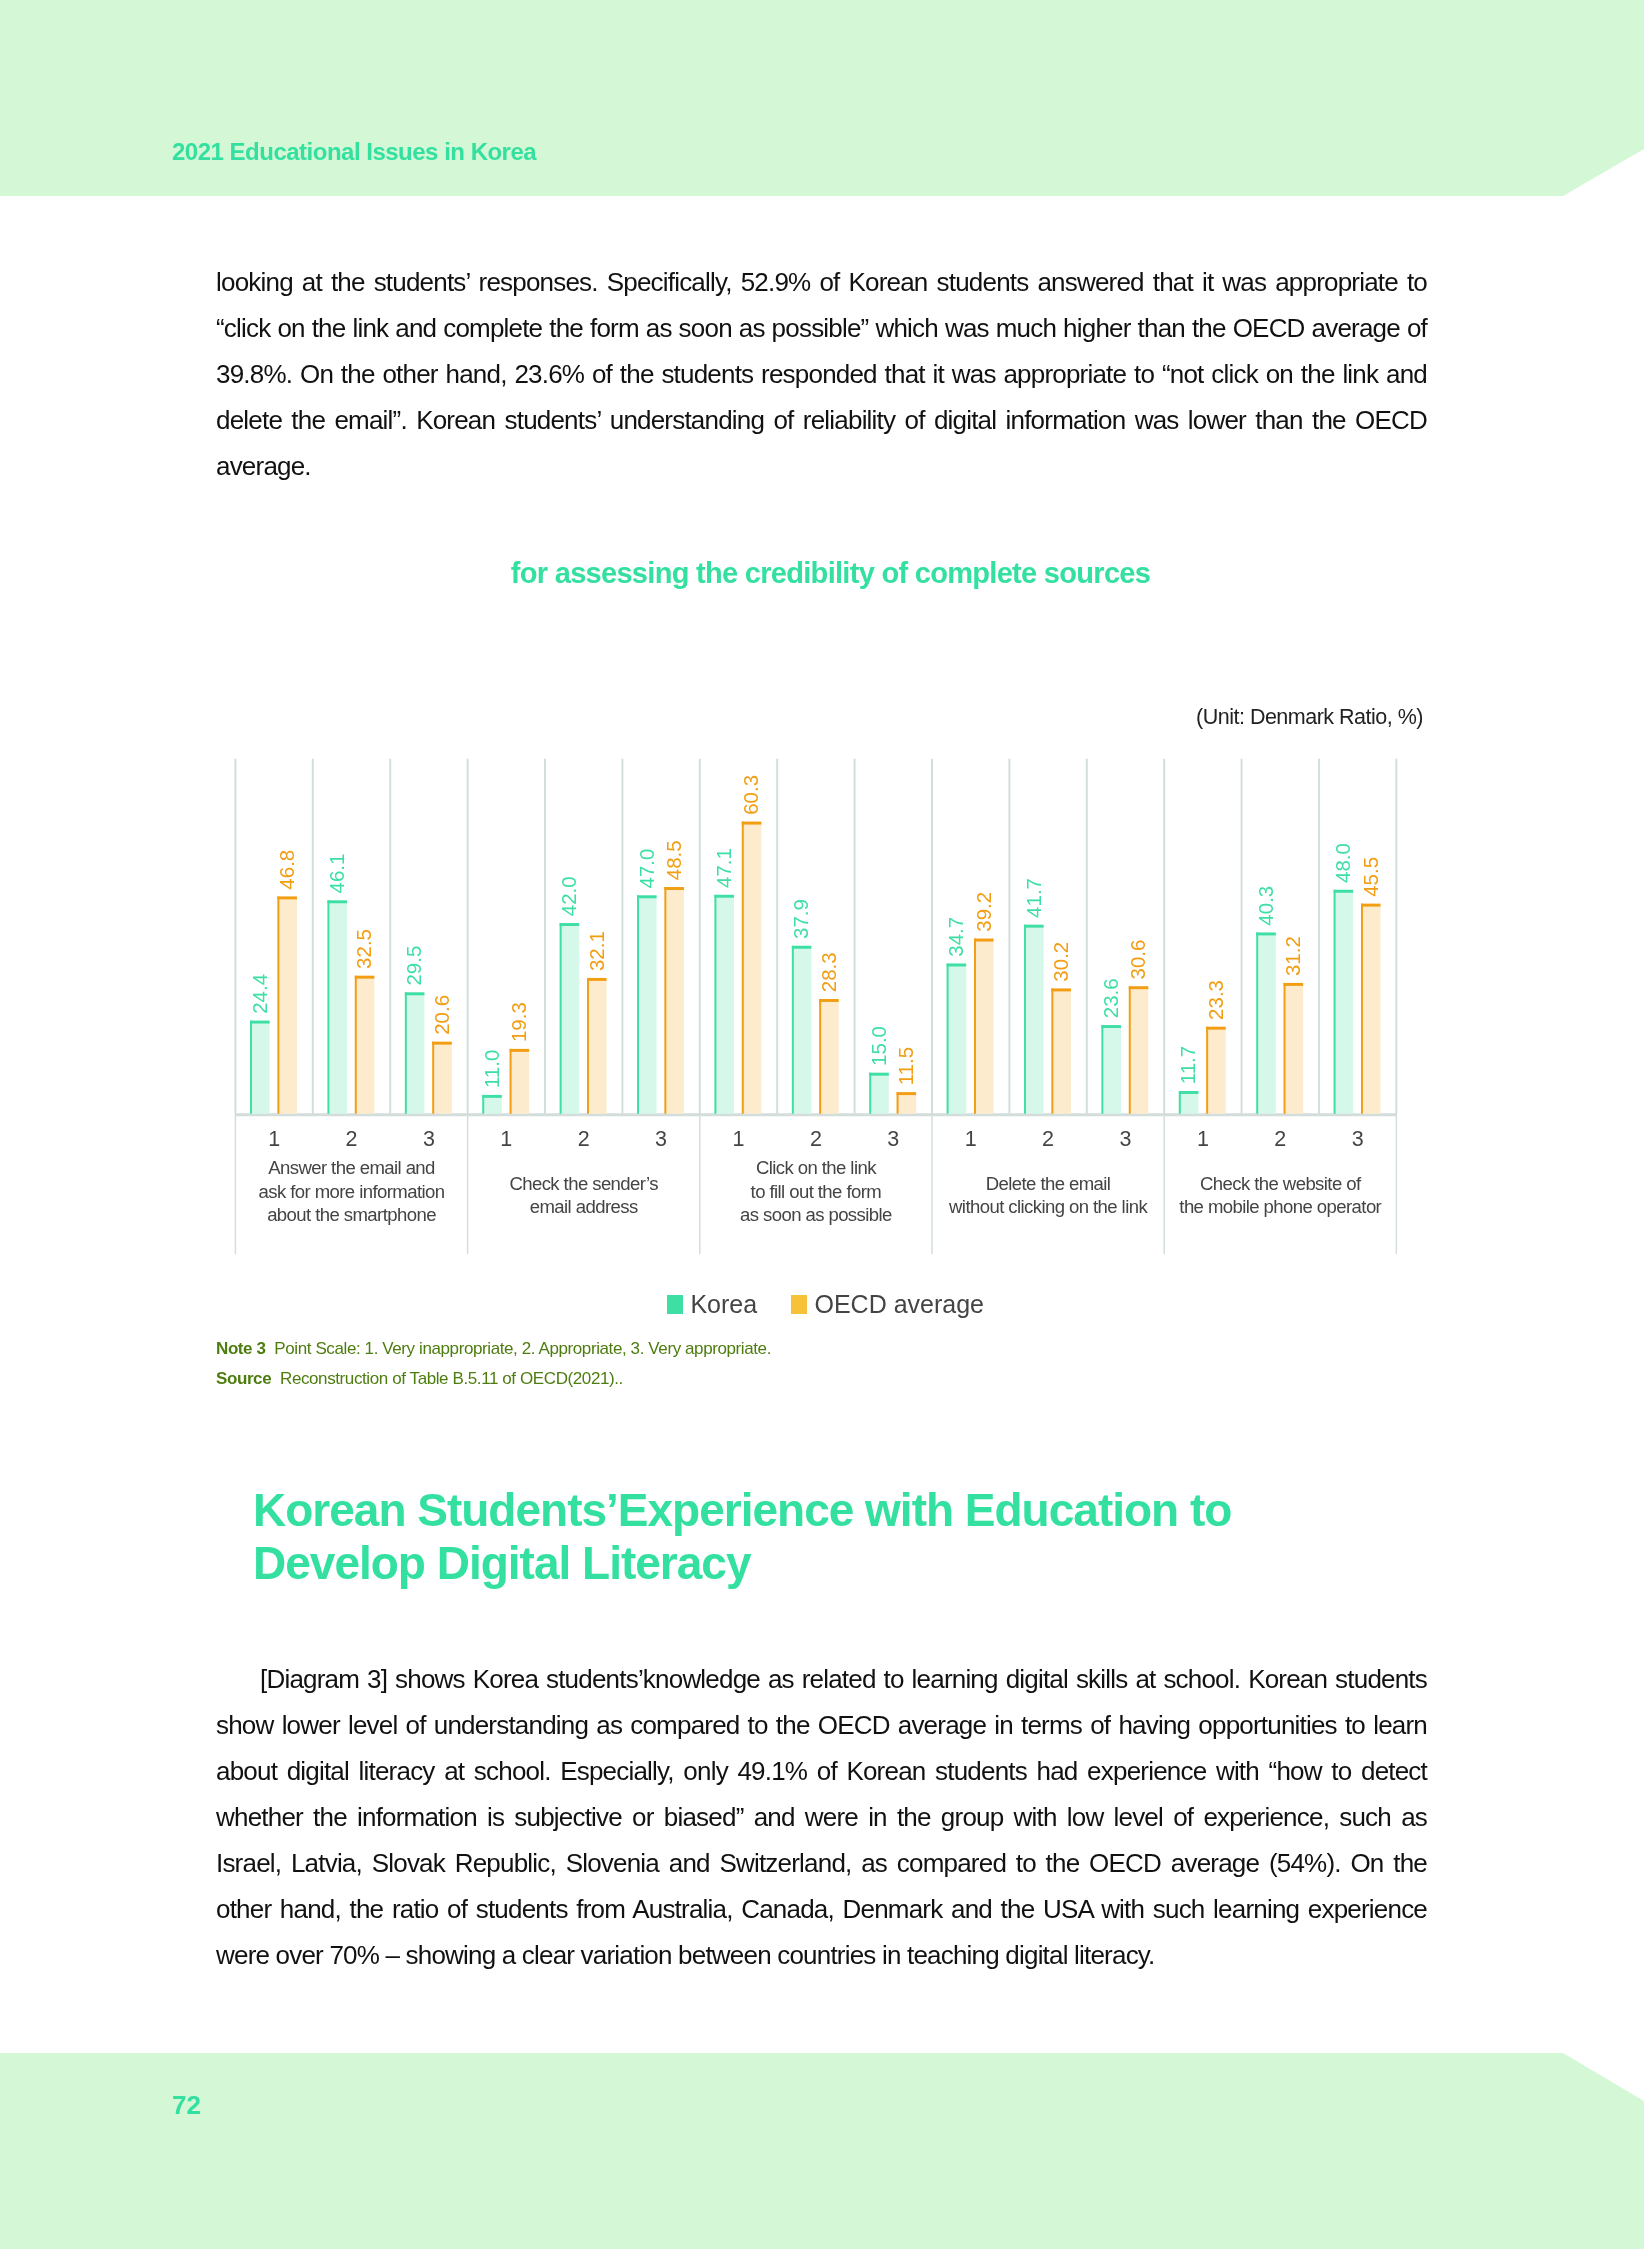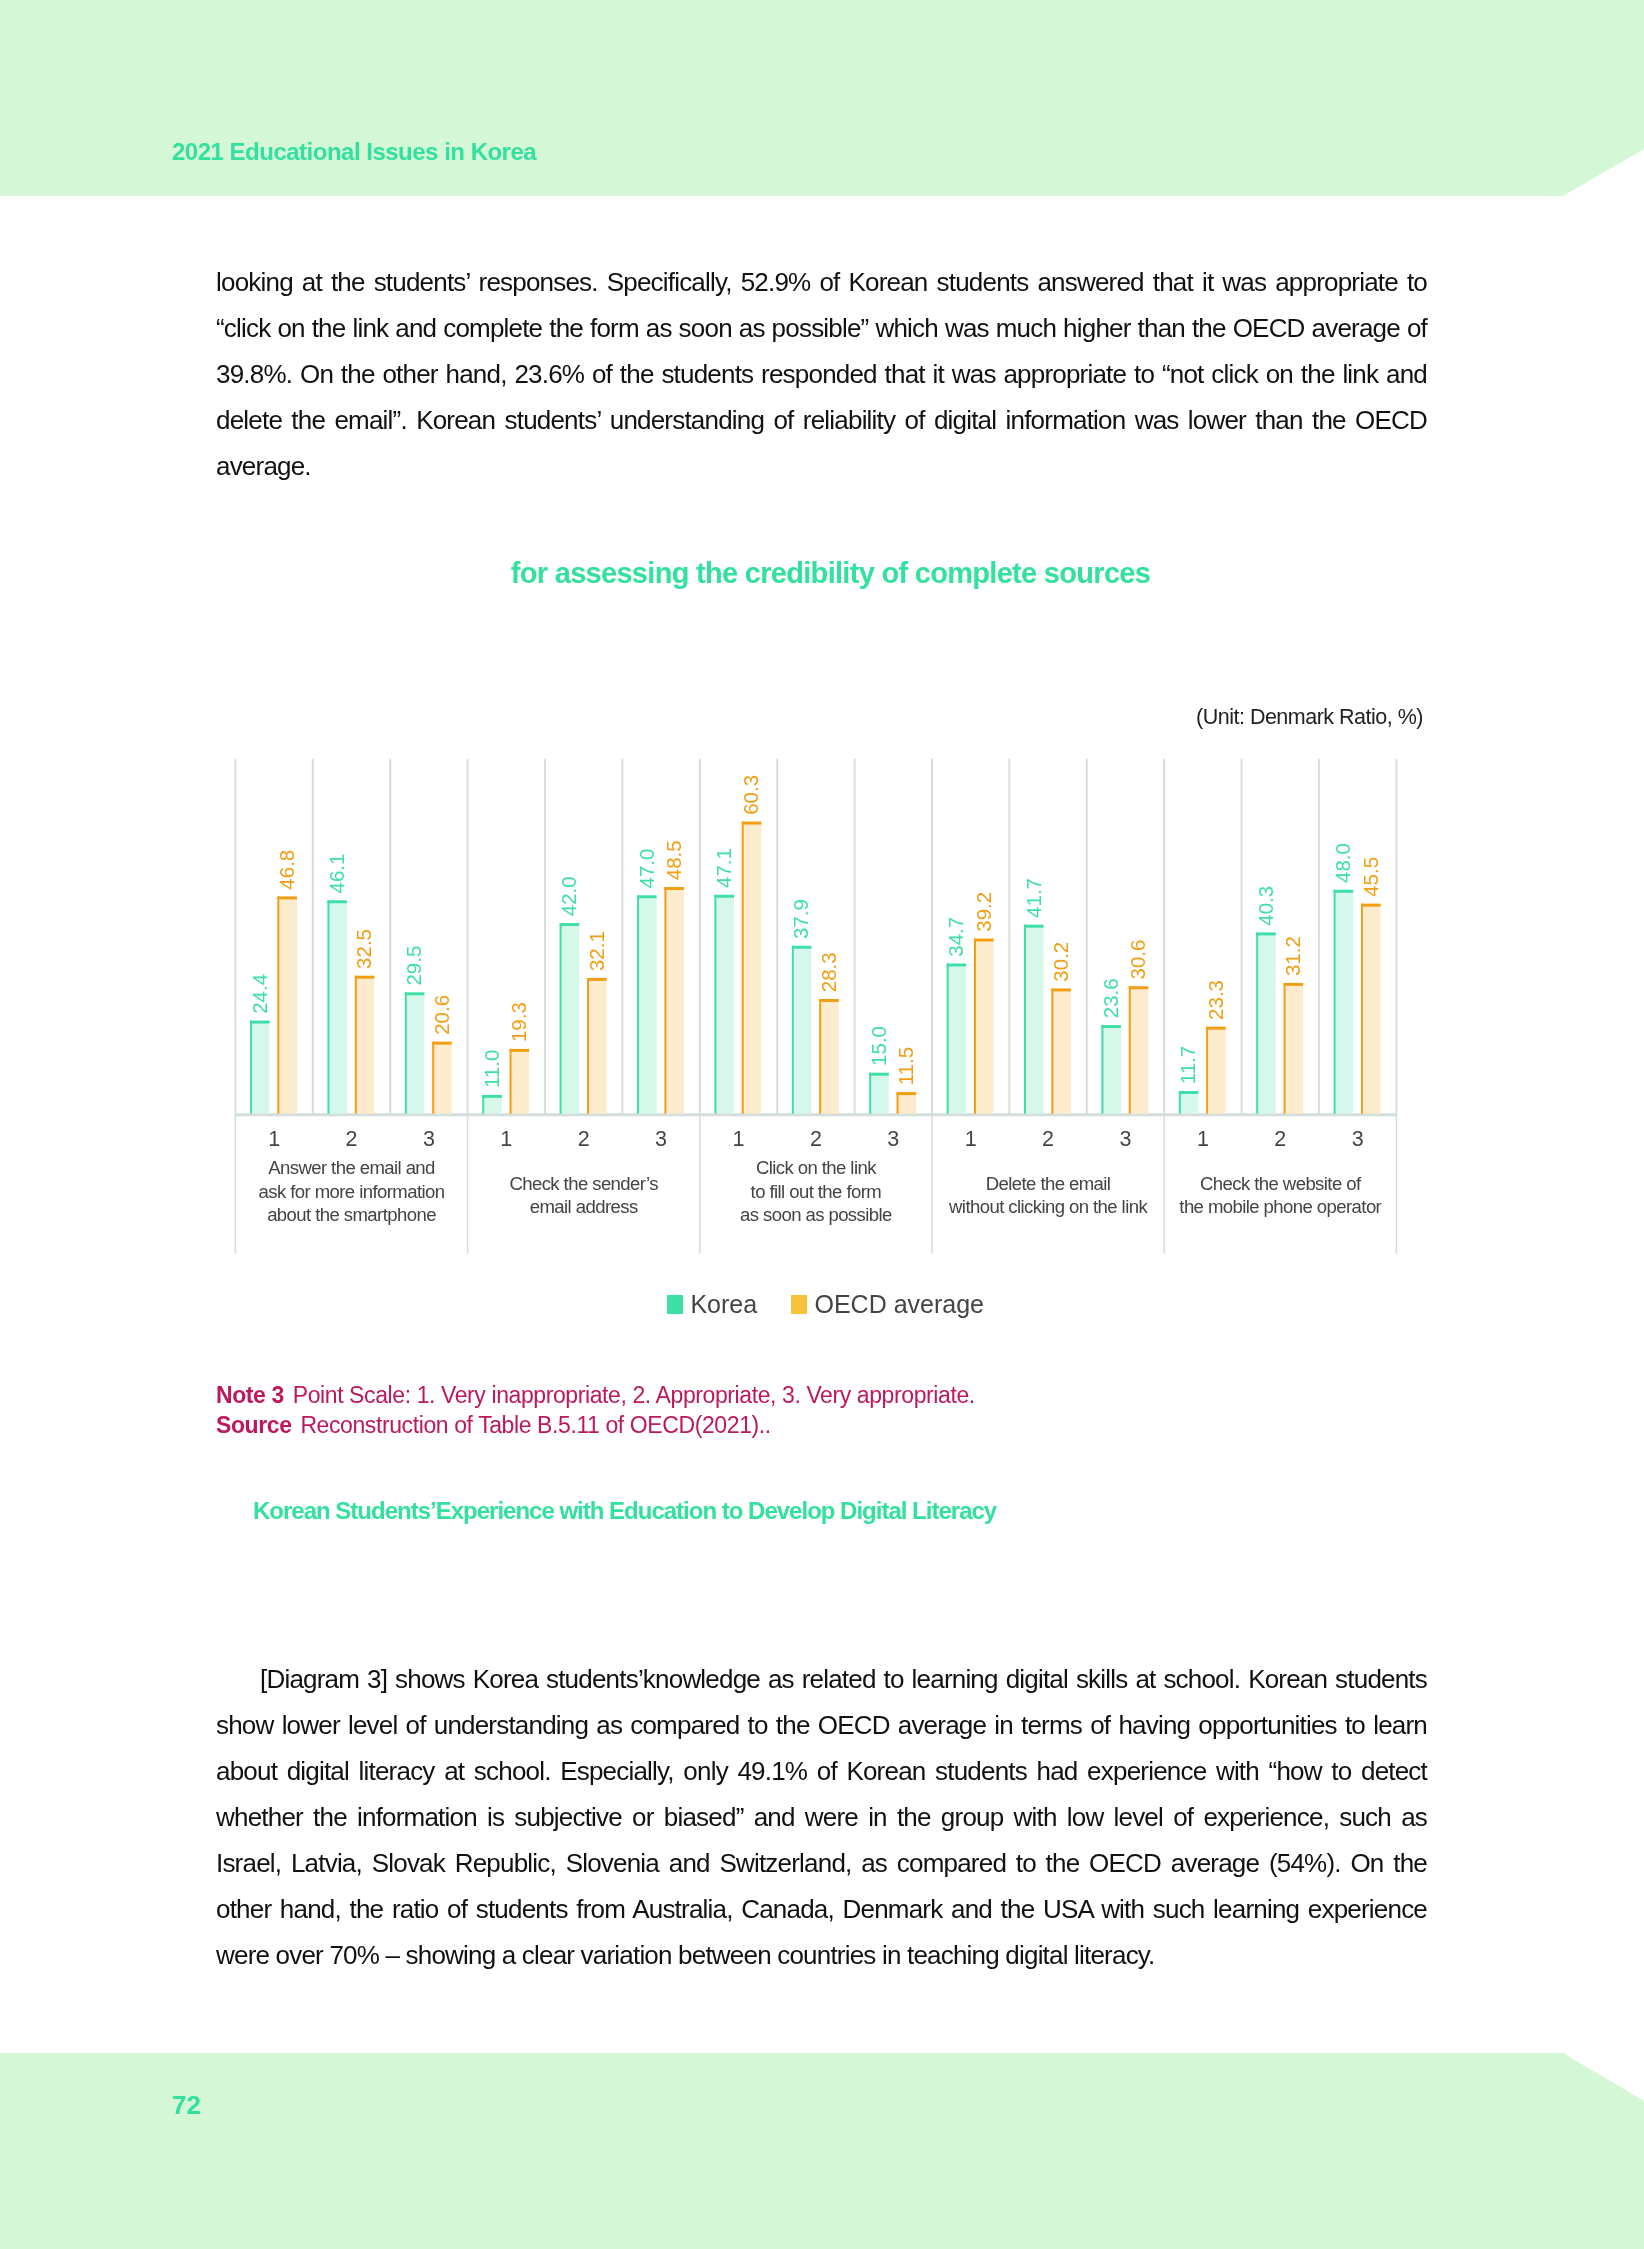--- a/index.html
+++ b/index.html
@@ -46,27 +46,27 @@
     }
     #chart { position: absolute; left: 0; top: 0; }
     .legend {
       position: absolute; top: 1290px; left: 667px;
       display: flex; align-items: center; gap: 34px;
       font-size: 25px; color: #444;
     }
     .legend-item { display: flex; align-items: center; gap: 7.8px; }
     .swatch { width: 15.6px; height: 19.5px; display: inline-block; }
     .notes {
-      position: absolute; left: 216px; top: 1380px;
-      font-size: 23px; line-height: 30px; color: #be185d; letter-spacing: -0.4px;
+      position: absolute; left: 216px; top: 1334px;
+      font-size: 17px; line-height: 30px; color: #4d7c0f; letter-spacing: -0.4px;
     }
     .notes .label { font-weight: bold; margin-right: 8.8px; }
     .section-heading {
       position: absolute; left: 253px; top: 1484px; width: 1123px;
-      font-size: 24px; line-height: 53px; font-weight: bold; color: #33e0a0;
+      font-size: 46px; line-height: 53px; font-weight: bold; color: #33e0a0;
       letter-spacing: -1px;
     }
   </style>
 </head>
 <body>
 
 <div class="band-top"></div>
 <div class="running-head">2021 Educational Issues in Korea</div>
 
 <p class="para p1">looking at the students’ responses. Specifically, 52.9% of Korean students answered that it was appropriate to “click on the link and complete the form as soon as possible” which was much higher than the OECD average of 39.8%. On the other hand, 23.6% of the students responded that it was appropriate to “not click on the link and delete the email”. Korean students’ understanding of reliability of digital information was lower than the OECD average.</p>

